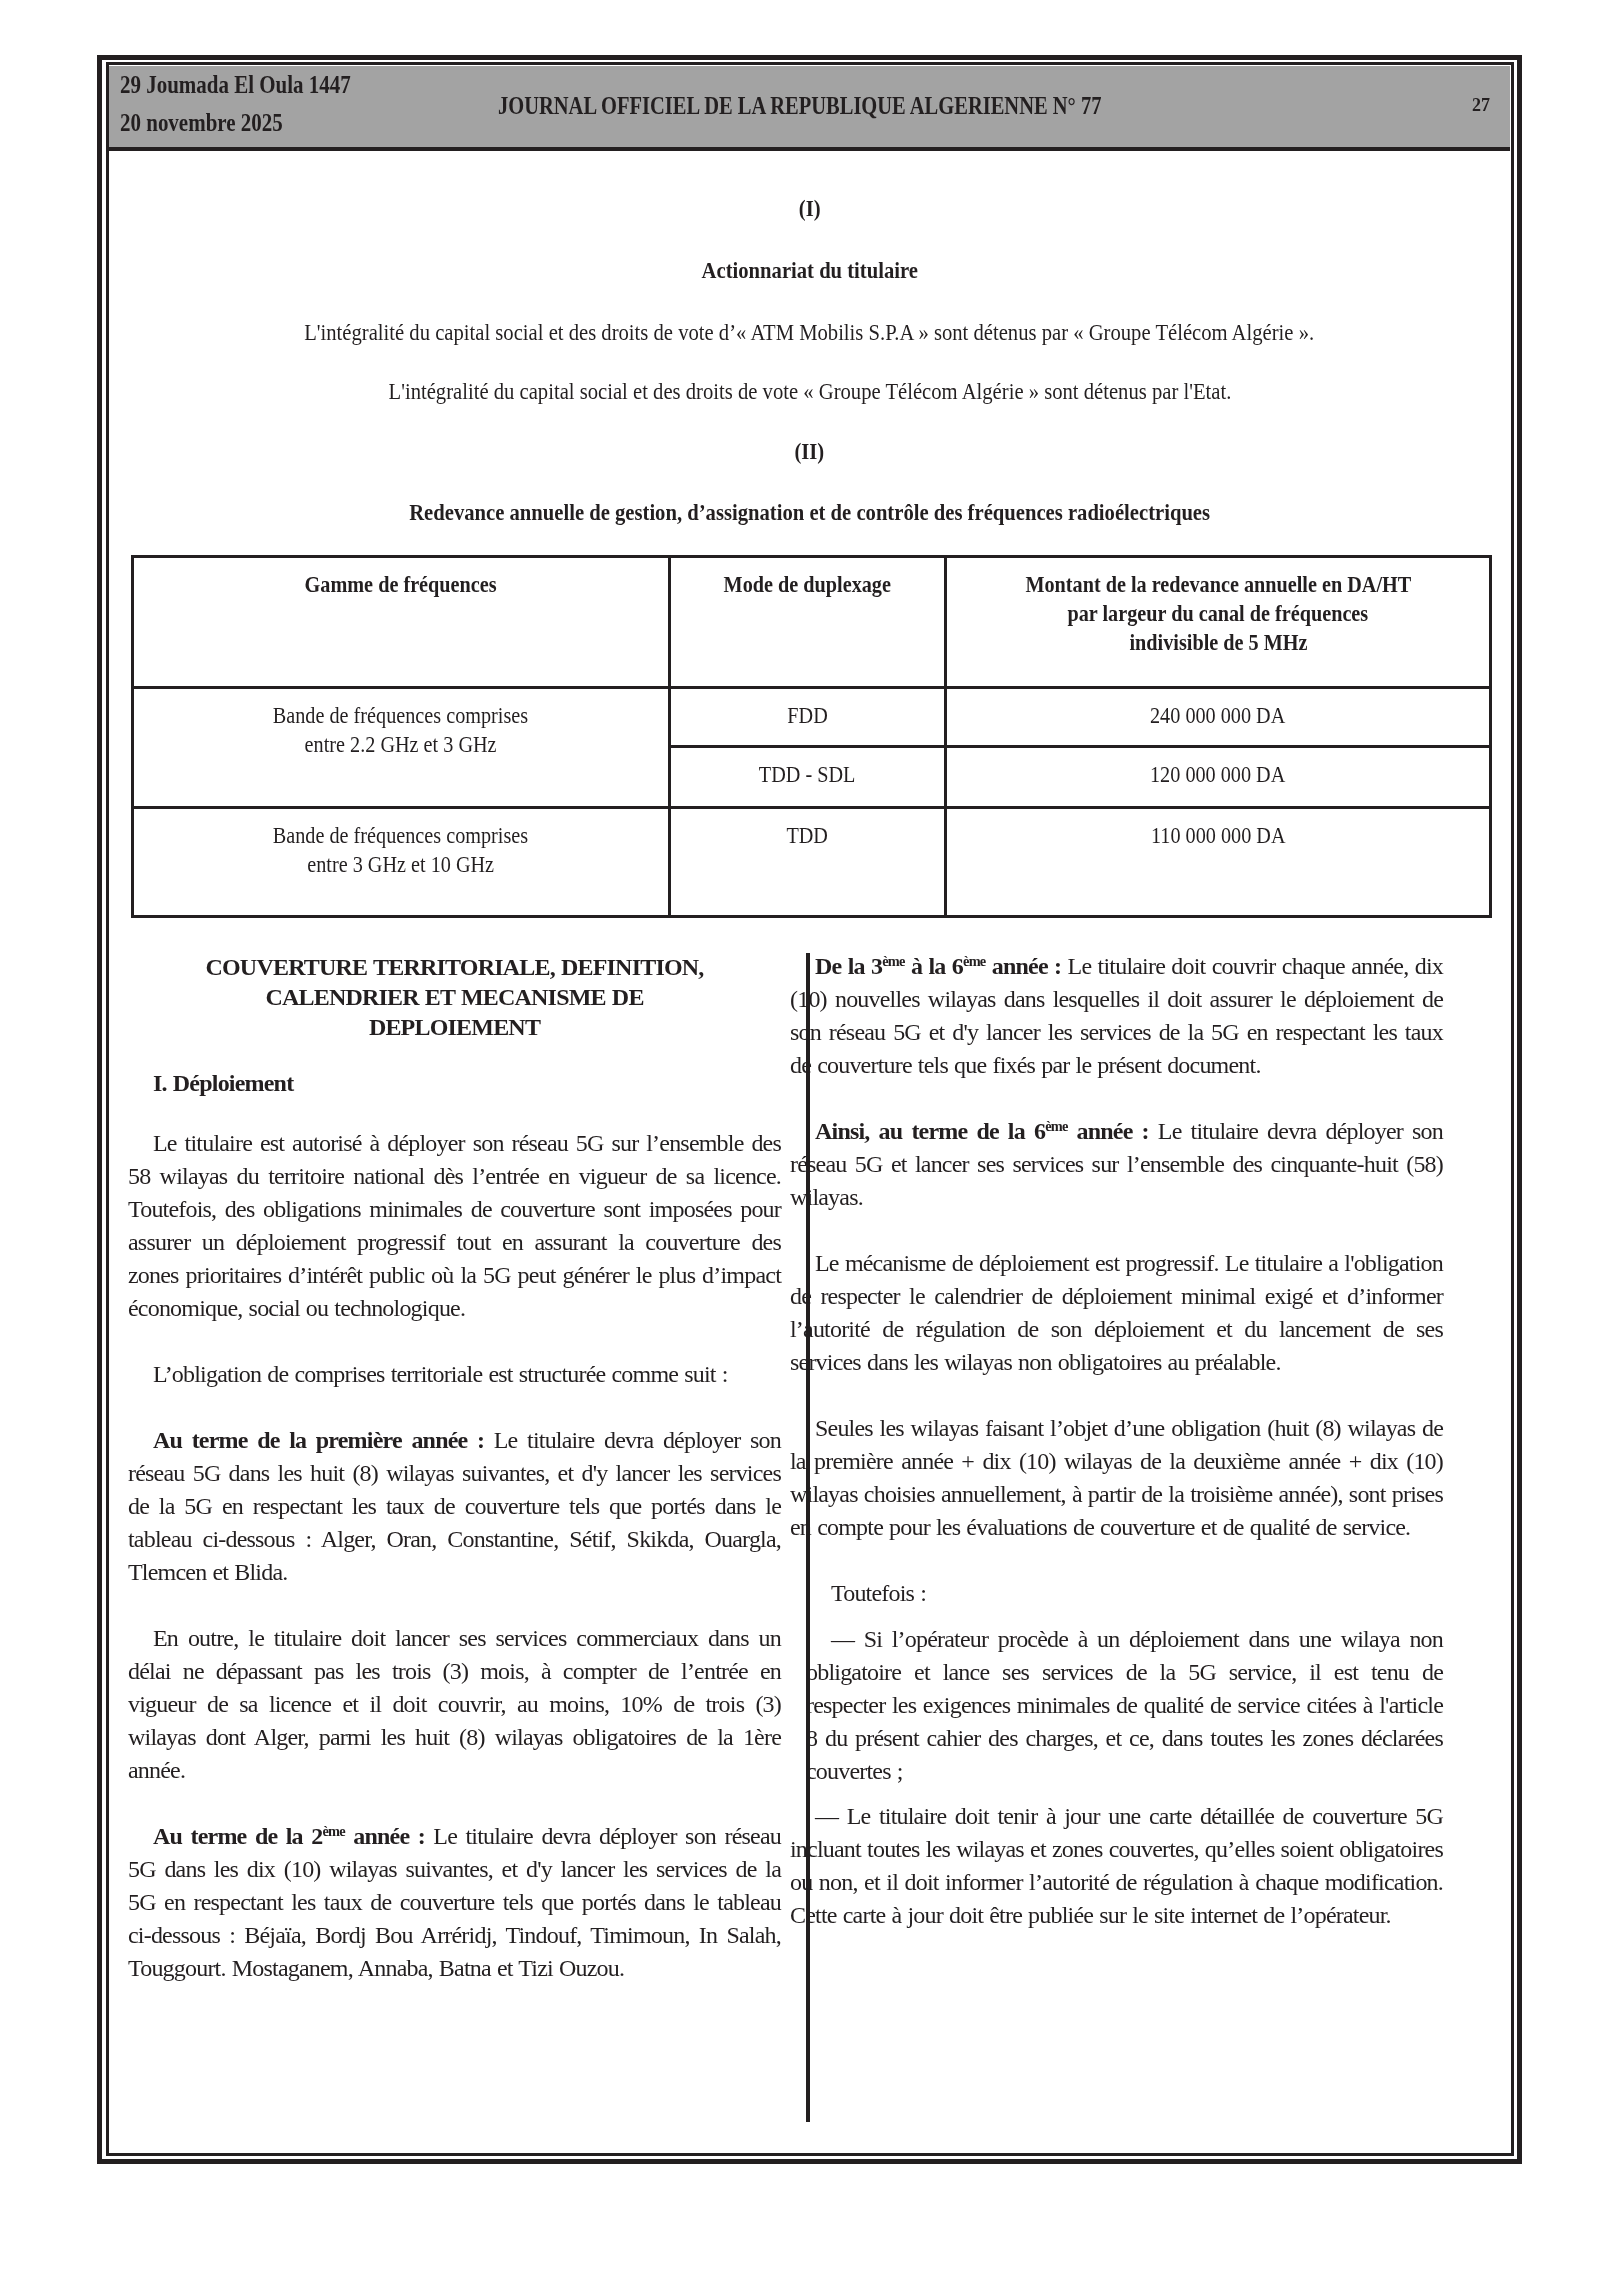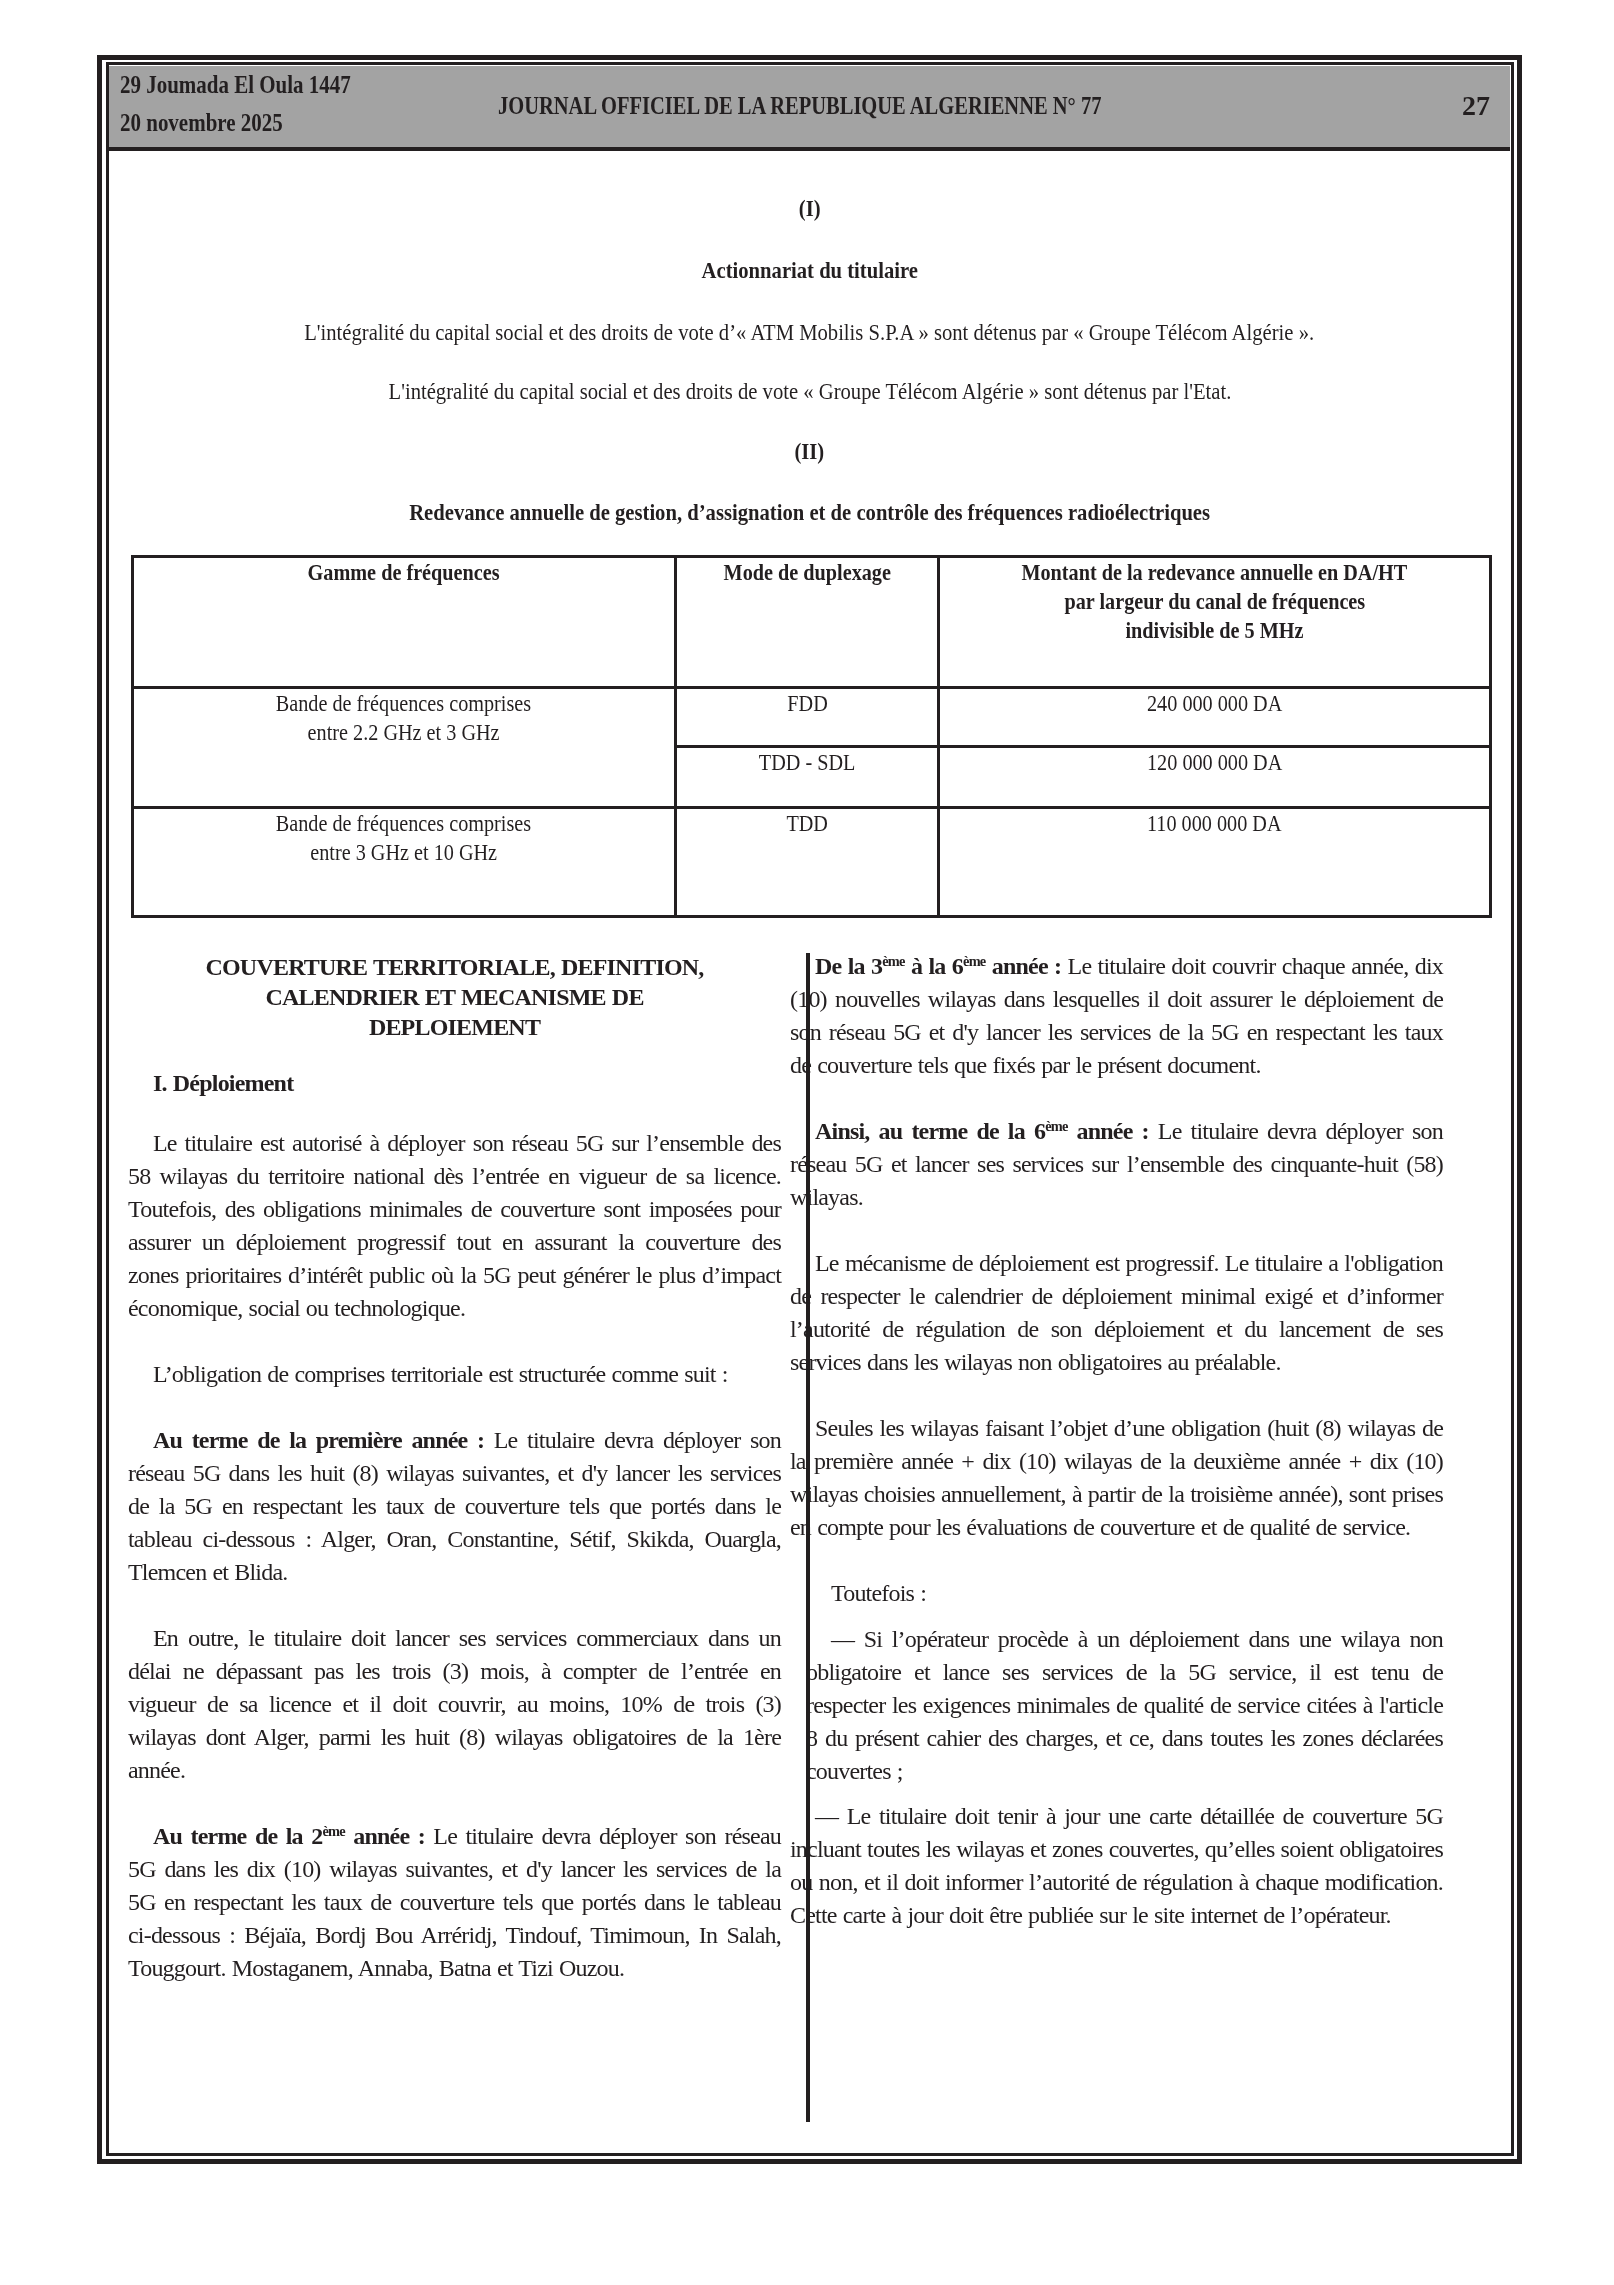--- a/index.html
+++ b/index.html
@@ -12,30 +12,30 @@
                  border: 3.6px solid #231f20; box-sizing: border-box; }
 
   .header-band { position: absolute; left: 109px; top: 66px; width: 1401px; height: 85px;
                  background: #a3a3a3; border-bottom: 4.5px solid #231f20; box-sizing: border-box; }
   .hdr-date { position: absolute; left: 11px; font-weight: bold; font-size: 24.4px; line-height: 27px;
               transform: scaleX(0.86); transform-origin: left center; white-space: nowrap; }
   .hdr-date.l1 { top: 5.4px; }
   .hdr-date.l2 { top: 43px; }
   .hdr-title { position: absolute; left: 389px; top: 25px; font-weight: bold; font-size: 25px; line-height: 29px;
                transform: scaleX(0.82); transform-origin: left center; white-space: nowrap; }
-  .hdr-page { position: absolute; right: 20px; top: 25px; font-weight: bold; font-size: 28px; line-height: 29px; }
+  .hdr-page { position: absolute; right: 20px; top: 25px; font-weight: bold; font-size: 18px; line-height: 29px; }
 
   .center-line { position: absolute; left: 109px; width: 1401px; text-align: center; white-space: nowrap;
                  font-size: 24px; line-height: 29px; }
   .center-line span { display: inline-block; transform: scaleX(0.86); }
   .bold { font-weight: bold; }
 
   table.fees { position: absolute; left: 131px; top: 555px; width: 1361px; border-collapse: collapse;
                font-size: 23.5px; line-height: 29px; }
-  table.fees td, table.fees th { border: 3.6px solid #231f20; text-align: center; vertical-align: top; padding: 0; }
+  table.fees td, table.fees th { border: 3.6px solid #231f20; text-align: center; vertical-align: top; padding: 12px; }
   table.fees th { font-weight: bold; }
   .cell-inner { display: inline-block; transform: scaleX(0.86); }
   .col1 { width: 543px; }
   .col2 { width: 262px; }
   .col3 { width: 552px; }
   .hrow { height: 131px; }
   .hrow th { padding-top: 12.7px; }
   .r1 { height: 59px; } .r2 { height: 61px; } .r3 { height: 109px; }
   .r1 td, .r2 td, .r3 td { padding-top: 12.7px; }
 

